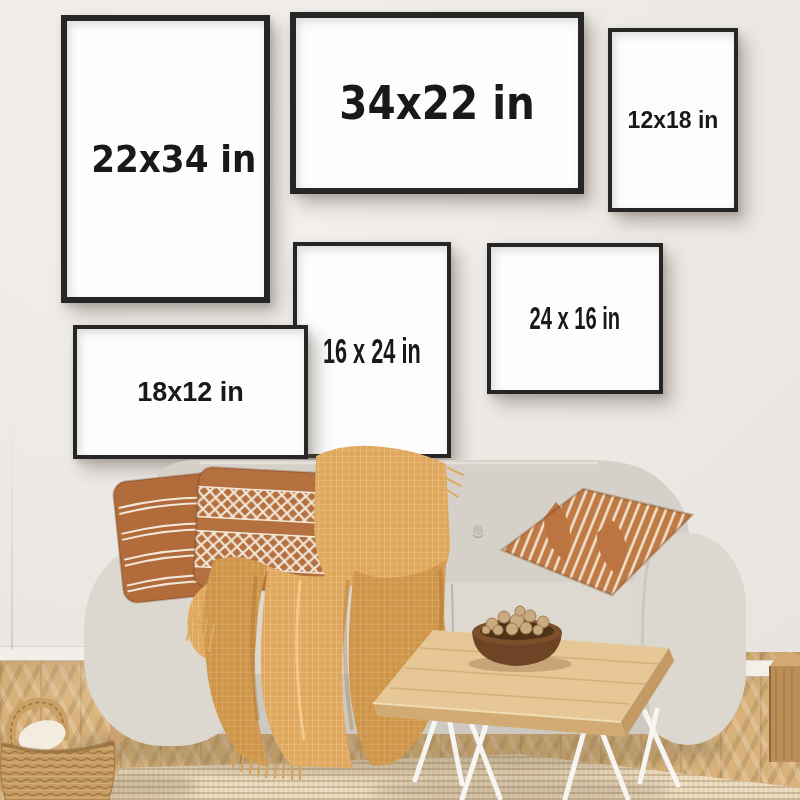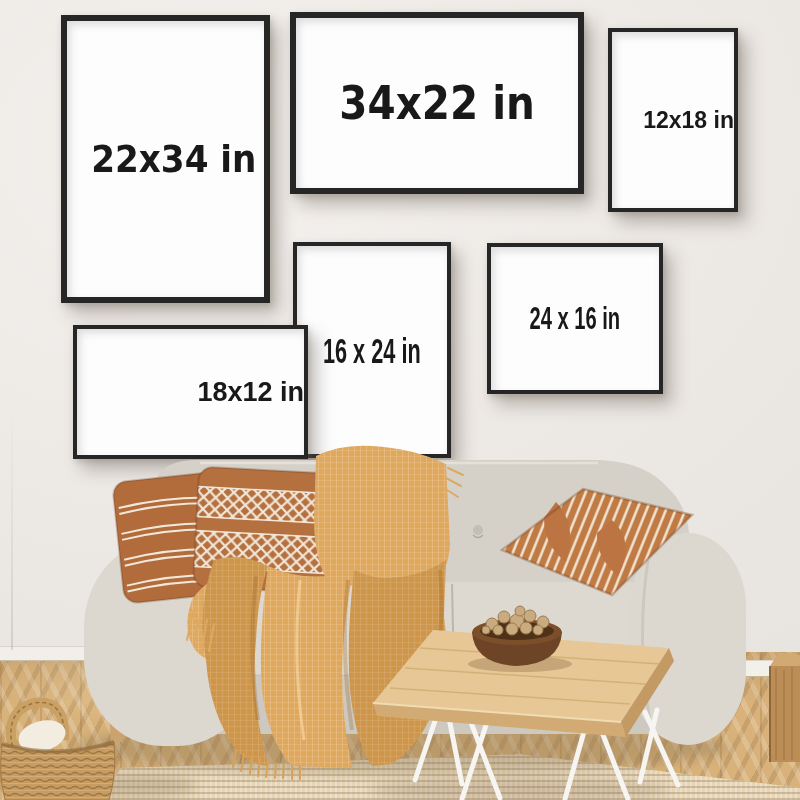--- a/index.html
+++ b/index.html
@@ -34,21 +34,21 @@
   .frame{
     position:absolute;box-sizing:border-box;background:#fdfdfd;
     border:4px solid #262626;
     box-shadow:9px 11px 16px rgba(105,95,85,0.38), 2px 3px 6px rgba(105,95,85,0.25),
                inset 3px 4px 9px rgba(0,0,0,0.13);
     display:flex;align-items:center;justify-content:center;
   }
   .frame.thick{border-width:6px;}
   .frame .lbl{color:#191919;font-weight:bold;white-space:nowrap;line-height:1;}
   .f-round{font-family:"DejaVu Sans", sans-serif;}
-  .f-arial{font-family:"Liberation Sans", sans-serif;justify-content:flex-end;}
+  .f-arial{font-family:"Liberation Sans", sans-serif;}
   .f-cond{font-family:"Liberation Sans", sans-serif;}
   #frame1{left:61px;top:15px;width:209px;height:288px;padding-left:16px;}
   #frame1 .lbl{font-size:38px;transform:scaleX(0.9);}
   #frame2{left:290px;top:12px;width:294px;height:182px;}
   #frame2 .lbl{font-size:46px;transform:scaleX(0.88);}
   #frame3{left:608px;top:28px;width:130px;height:184px;}
   #frame3 .lbl{font-size:23px;}
   #frame4{left:293px;top:242px;width:158px;height:216px;}
   #frame4 .lbl{font-size:35px;transform:scaleX(0.62);}
   #frame5{left:487px;top:243px;width:176px;height:151px;}

